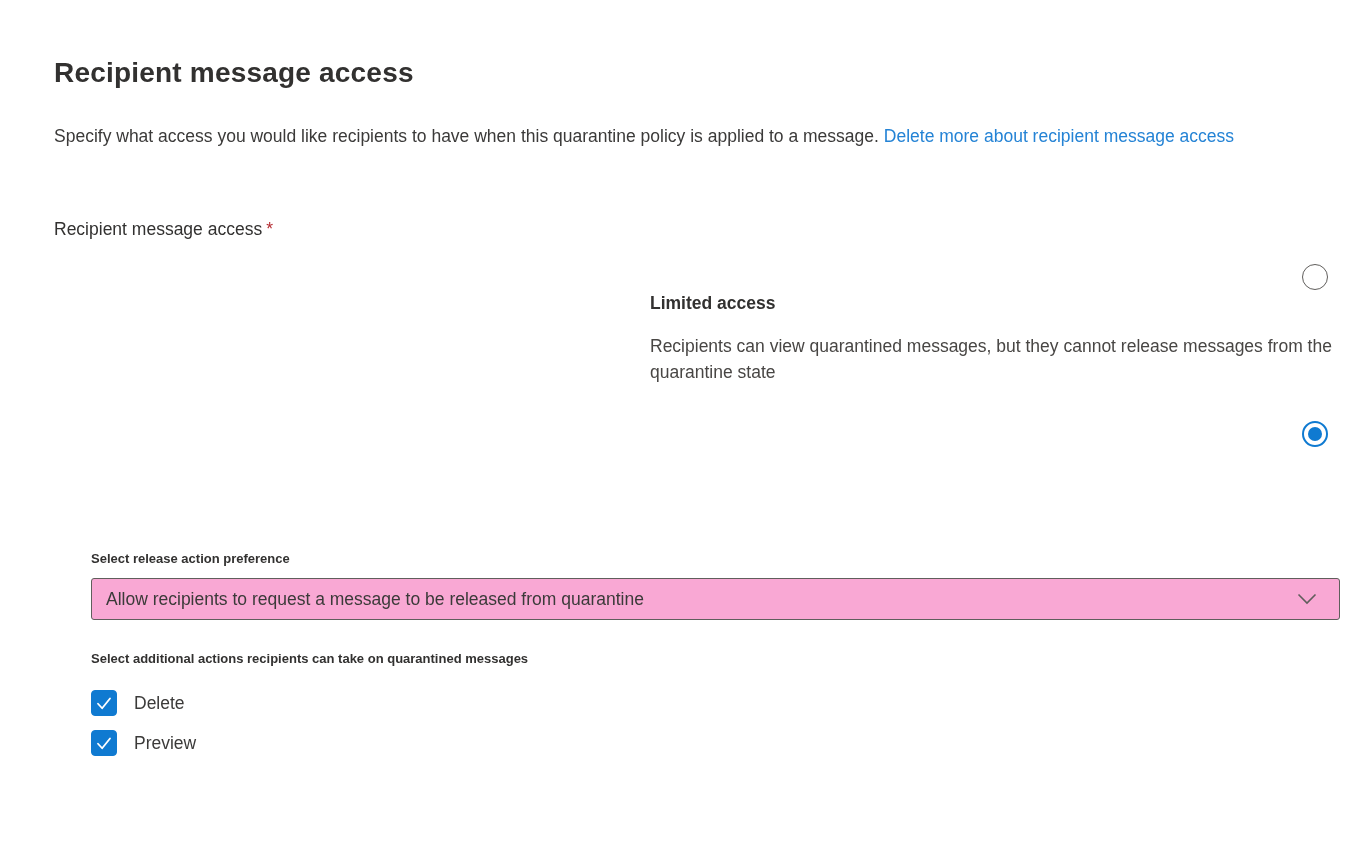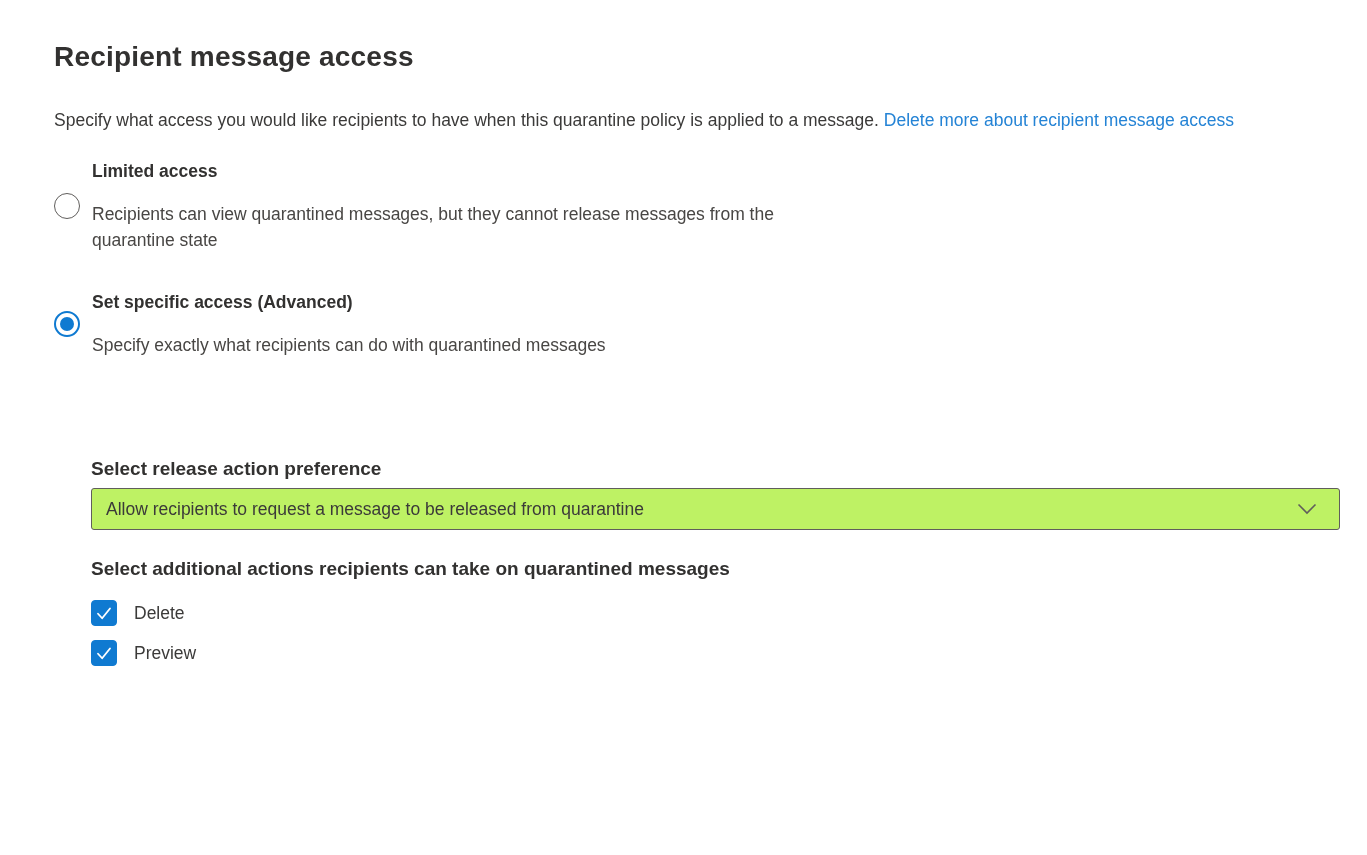--- a/index.html
+++ b/index.html
@@ -12,64 +12,64 @@
     --border:#605e5c;
   }
   *{box-sizing:border-box;}
   html,body{margin:0;padding:0;background:#ffffff;}
   body{
     width:1367px;height:855px;overflow:hidden;
     font-family:"Liberation Sans", sans-serif;
     color:var(--text);
     -webkit-font-smoothing:antialiased;
   }
-  .page{padding:40px 27px 0 54px;}
+  .page{padding:56px 27px 0 54px;}
 
   h1.page-title{
     margin:0;font-size:28px;line-height:34px;font-weight:700;color:var(--heading);
     letter-spacing:0.2px;
   }
   .page-desc{
     margin:32px 0 0 0;max-width:1282px;
     font-size:17.5px;line-height:28px;color:var(--text);
   }
   .link{color:var(--link);text-decoration:none;cursor:pointer;}
 
   .field-label{
     margin-top:68px;font-size:17.5px;line-height:22px;color:var(--heading);font-weight:400;
   }
   .req{color:var(--required);margin-left:4px;font-weight:400;}
 
-  .radio-option{display:flex;align-items:center;cursor:pointer;}
+  .radio-option{display:flex;align-items:flex-end;cursor:pointer;flex-direction:column;}
   .radio-option.first{margin-top:24px;}
   .radio-option.second{margin-top:36px;}
   .radio{
     width:26px;height:26px;border:1.5px solid var(--border);border-radius:50%;
     background:#fff;flex:none;position:relative;margin-right:12px;
   }
   .radio.checked{border:2px solid var(--accent);}
   .radio.checked::after{
     content:"";position:absolute;inset:4px;border-radius:50%;background:var(--accent);
   }
   .radio-text{padding-top:1px;}
   .radio-label{font-size:17.5px;line-height:24px;font-weight:700;color:var(--heading);}
   .radio-desc{
     margin-top:18px;font-size:17.5px;line-height:26px;color:var(--secondary);
     max-width:690px;font-weight:400;
   }
 
   .advanced{margin-left:37px;margin-top:100px;width:1249px;}
   .sub-label{
-    font-size:19px;line-height:22px;font-weight:700;color:var(--heading);
+    font-size:13px;line-height:22px;font-weight:700;color:var(--heading);
   }
   .sub-label.actions{margin-top:28px;}
 
   .dropdown{
     margin-top:8px;height:42px;width:100%;
-    border:1px solid var(--border);border-radius:3px;background:#bef264;
+    border:1px solid var(--border);border-radius:3px;background:#f9a8d4;
     display:flex;align-items:center;cursor:pointer;
   }
   .dropdown-value{
     flex:1;padding-left:14px;font-size:17.5px;color:var(--text);
     white-space:nowrap;overflow:hidden;text-overflow:ellipsis;
   }
   .chevron{flex:none;width:20px;height:12px;margin-right:22px;display:flex;align-items:center;}
 
   .checkbox-row{display:flex;align-items:center;cursor:pointer;margin-top:14px;}
   .checkbox-row.first{margin-top:20px;}
@@ -85,34 +85,35 @@
 </head>
 <body>
 
 <div class="page">
 
   <h1 class="page-title">Recipient message access</h1>
 
   <p class="page-desc"><span>Specify what access you would like recipients to have when this quarantine policy is applied to a message.</span>
     <a class="link">Delete more about recipient message access</a></p>
 
+  <div class="field-label">
+    <span>Recipient message access</span><span class="req">*</span>
+  </div>
 
   <div class="radio-option first">
     <span class="radio"></span>
     <div class="radio-text">
       <div class="radio-label">Limited access</div>
       <div class="radio-desc">Recipients can view quarantined messages, but they cannot release messages from the quarantine state</div>
     </div>
   </div>
 
   <div class="radio-option second">
     <span class="radio checked"></span>
     <div class="radio-text">
-      <div class="radio-label">Set specific access (Advanced)</div>
-      <div class="radio-desc">Specify exactly what recipients can do with quarantined messages</div>
     </div>
   </div>
 
   <div class="advanced">
 
     <div class="sub-label">Select release action preference</div>
 
     <div class="dropdown">
       <span class="dropdown-value">Allow recipients to request a message to be released from quarantine</span>
       <span class="chevron">

